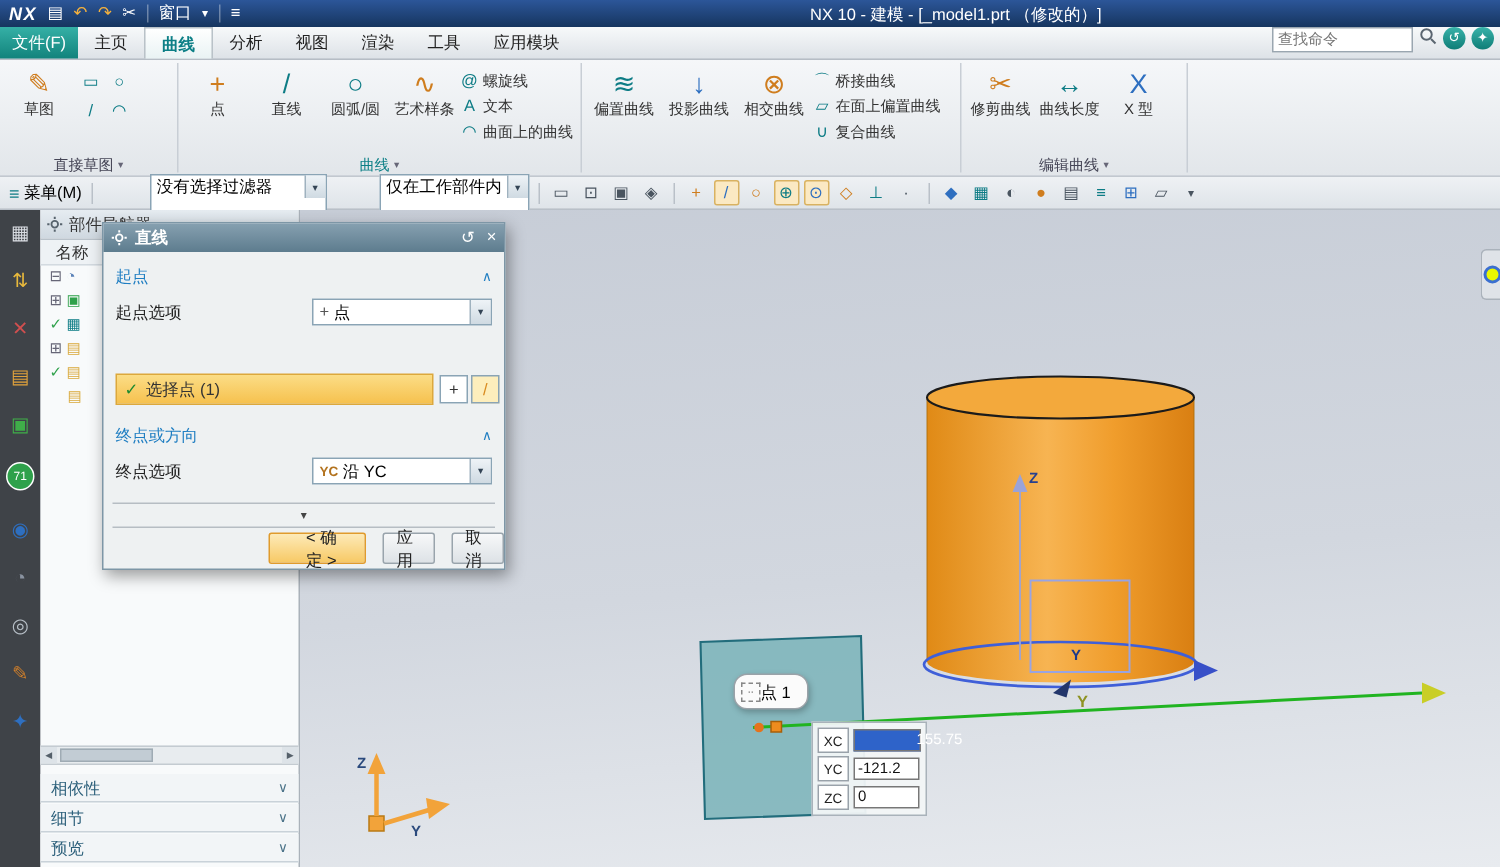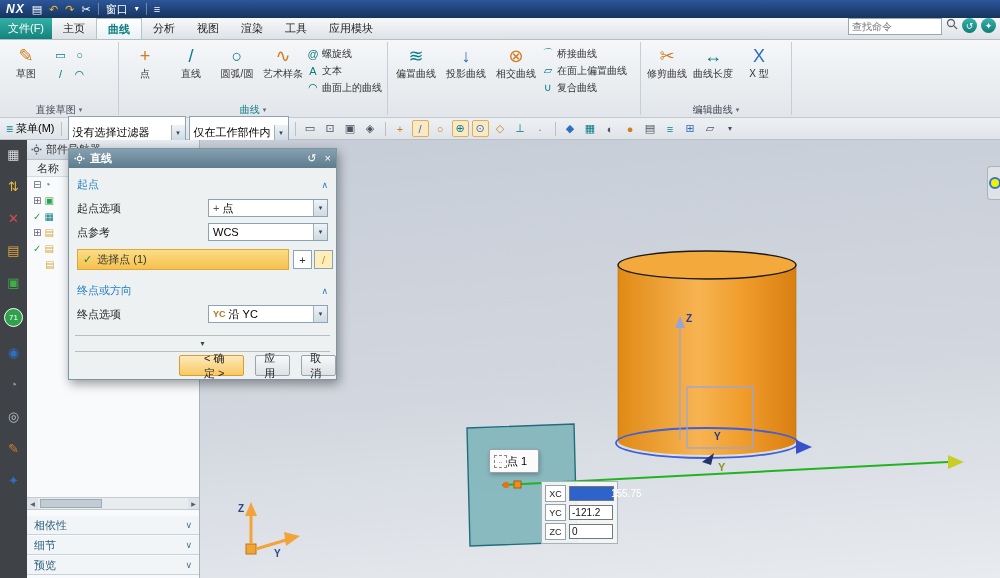--- a/index.html
+++ b/index.html
@@ -46,22 +46,22 @@
   .glabel.teal{color:#0c7f86;}
   .sgrid{display:grid;grid-template-columns:19px 19px;grid-auto-rows:19px;margin-left:2px;padding-top:4px;}
   .sgrid span{font-size:11px;color:#0d7c85;text-align:center;line-height:19px;}
   
   .orow{left:0;top:118px;width:1000px;height:22px;background:linear-gradient(#eef1f4,#dfe4e9);
         border-bottom:1px solid #b9c0c8;display:flex;align-items:center;padding:0 6px;
         box-sizing:border-box;gap:3px;}
   .menu{display:flex;align-items:center;gap:3px;}
   .mic{color:#0d7c85;font-size:12px;}
   .osep{width:1px;height:14px;background:#b9c0c8;margin:0 3px;}
-  .combo{display:flex;align-items:flex-end;background:#fff;border:1px solid #8aa4b5;height:25px;
-         padding-left:4px;box-sizing:border-box;}
+  .combo{display:flex;align-items:flex-start;background:#fff;border:1px solid #8aa4b5;height:25px;
+         padding-left:4px;box-sizing:border-box;margin-left:32px;}
   .combo .dd{margin-left:auto;width:13px;height:15px;background:linear-gradient(#eef3f7,#cfdae2);
              border-left:1px solid #9fb2bf;display:flex;align-items:center;justify-content:center;
              font-size:7px;color:#345;}
   .oic{width:17px;height:17px;display:flex;align-items:center;justify-content:center;
        font-size:11px;color:#4a5560;flex:none;}
   .oic.p{background:#fbe9c3;border:1px solid #d9b261;border-radius:2px;box-sizing:border-box;}
   .oic.or{color:#cf7d1e;} .oic.bl{color:#2e6fc0;} .oic.tl{color:#0d7c85;}
   
   .lstrip{left:0;top:140px;width:27px;height:438px;background:#3f4348;display:flex;
           flex-direction:column;align-items:center;padding-top:8px;box-sizing:border-box;gap:19px;}
@@ -84,21 +84,21 @@
         align-items:center;justify-content:center;background:#dde3e8;}
   .hthumb{position:absolute;left:13px;top:1px;width:62px;height:9px;background:#c2ccd4;
           border:1px solid #9fabb4;box-sizing:border-box;}
   .nsec{position:absolute;left:0;width:172px;height:19px;background:#f2f5f7;border-bottom:1px solid #c9d2d9;
         display:flex;align-items:center;color:#2b5f7a;padding:0 7px;box-sizing:border-box;}
   .nsec .ch{margin-left:auto;color:#4a7288;font-size:9px;}
   
   .canvas{left:200px;top:140px;width:800px;height:438px;
           background:linear-gradient(175deg,#c7cdd7 0%,#d2d7df 55%,#e8ebef 100%);}
   .ptool{position:absolute;left:289px;top:309px;width:50px;height:24px;background:#fbfbfb;
-         border:1px solid #9aa2a8;border-radius:2px;display:flex;align-items:center;gap:0;
+         border:1px solid #9aa2a8;border-radius:9px;display:flex;align-items:center;gap:0;
          padding:0 4px;box-sizing:border-box;box-shadow:1px 2px 4px rgba(0,0,0,.25);}
   .pticon{width:11px;height:11px;border:1px dashed #888;display:flex;align-items:center;
           justify-content:center;font-size:7px;color:#555;}
   .coords{position:absolute;left:341px;top:341px;background:rgba(242,245,247,.95);
           border:1px solid #a9b2ba;padding:3px;display:flex;flex-direction:column;gap:2px;}
   .crow{display:flex;align-items:center;gap:3px;}
   .cl{width:19px;height:15px;background:#fff;border:1px solid #99a2aa;font-size:9px;color:#222;
       display:flex;align-items:center;justify-content:center;}
   .cv{width:44px;height:15px;background:#fff;border:1px solid #777;font-size:10px;color:#111;
       display:flex;align-items:center;padding:0 2px;box-sizing:border-box;}
@@ -149,20 +149,21 @@
     <span class="logo">NX</span>
     <span class="tico">▤</span>
     <span class="tico t-or">↶</span>
     <span class="tico t-or">↷</span>
     <span class="tico">✂</span>
     <span class="tsep"></span>
     <span class="tico">窗口</span>
     <span class="tico tdd">▾</span>
     <span class="tsep"></span>
     <span class="tico">≡</span>
+    <span class="ttitle">NX 10 - 建模 - [_model1.prt （修改的）]</span>
   </div>
 
   <div class="abs trow">
     <div class="filebtn">文件(F)</div>
     <div class="tab">主页</div>
     <div class="tab active">曲线</div>
     <div class="tab">分析</div>
     <div class="tab">视图</div>
     <div class="tab">渲染</div>
     <div class="tab">工具</div>
@@ -511,27 +512,20 @@
 
     <div class="drow" style="top:50px">
       <span class="dlabel">起点选项</span>
       <div class="dcombo">
         <span style="color:#555">+</span>
         <span>点</span>
         <span class="dd">▾</span>
       </div>
     </div>
 
-    <div class="drow" style="top:74px">
-      <span class="dlabel">点参考</span>
-      <div class="dcombo">
-        <span>WCS</span>
-        <span class="dd">▾</span>
-      </div>
-    </div>
 
     <div class="selbox">
       <span class="chk">✓</span>
       <span>选择点 (1)</span>
     </div>
     <div class="minibtn" style="left:224px">
       <span style="color:#333">+</span>
     </div>
     <div class="minibtn" style="left:245px;background:#fdeebc">
       <span style="color:#d98b1f">/</span>

